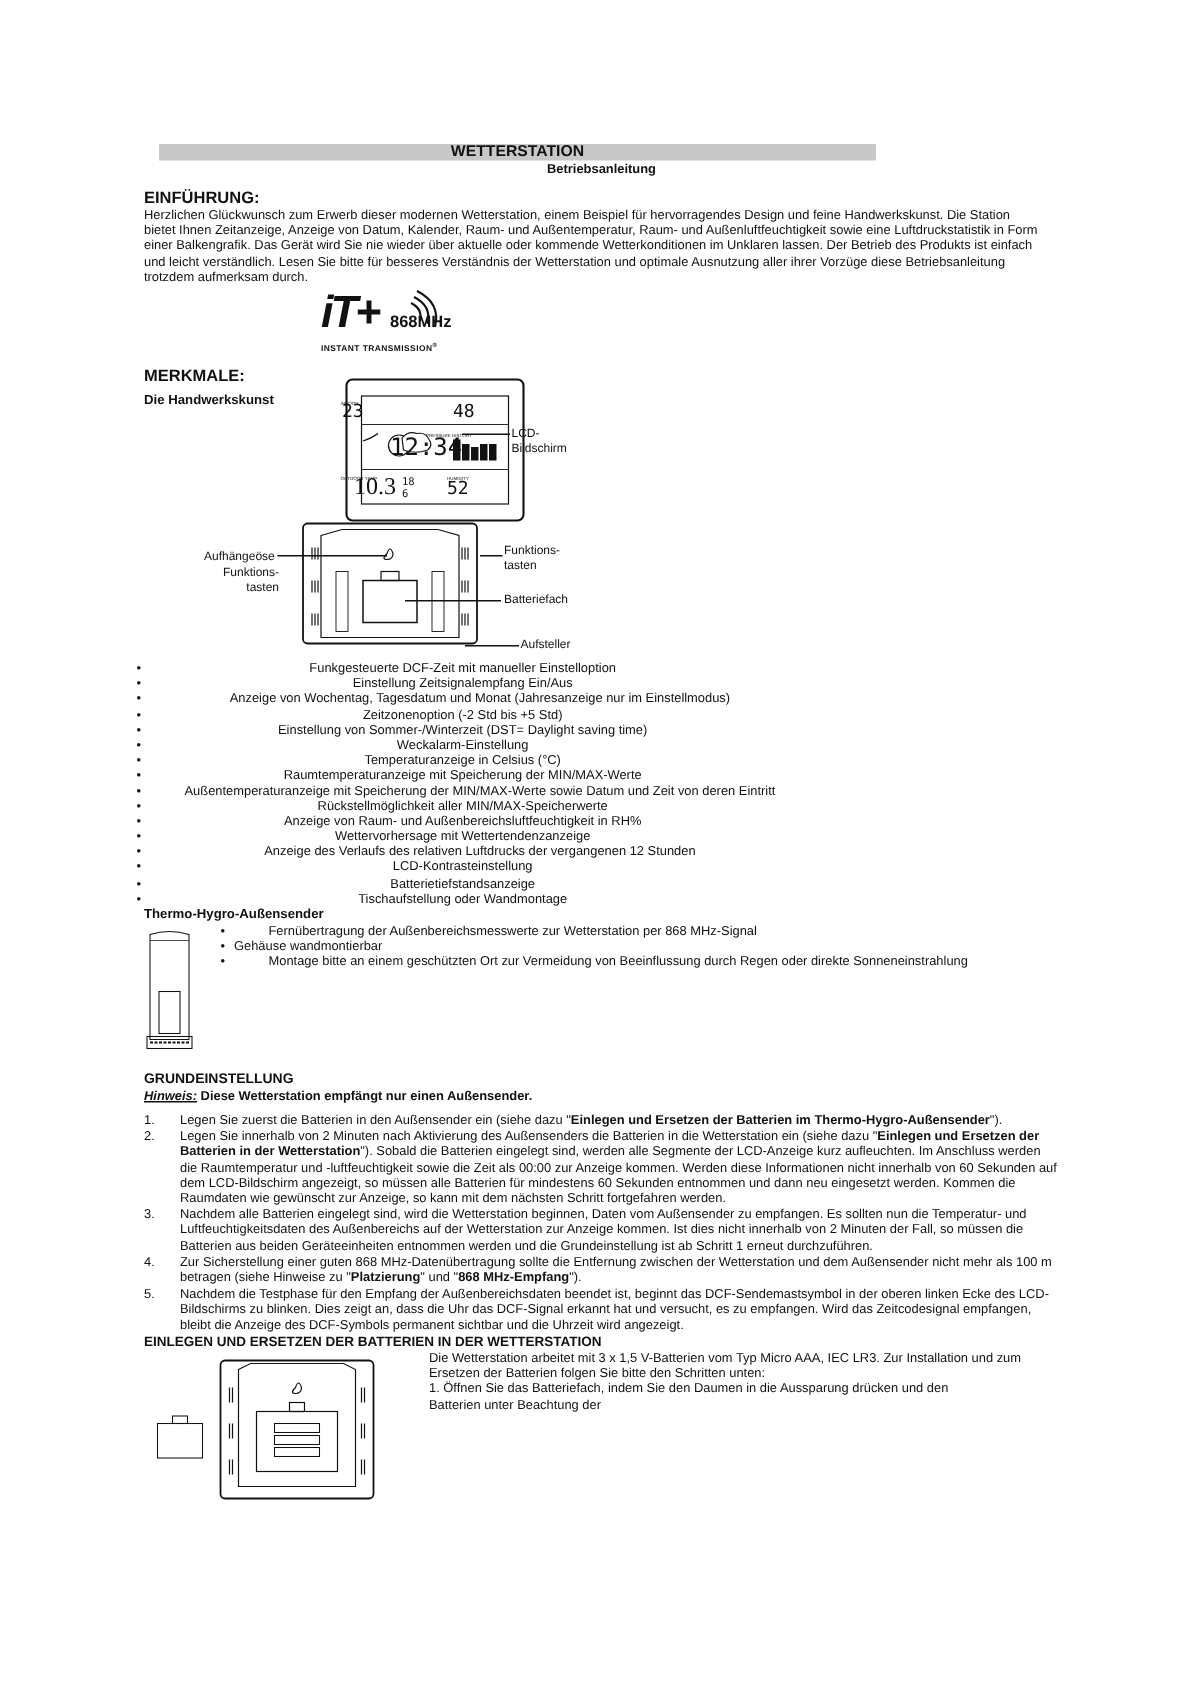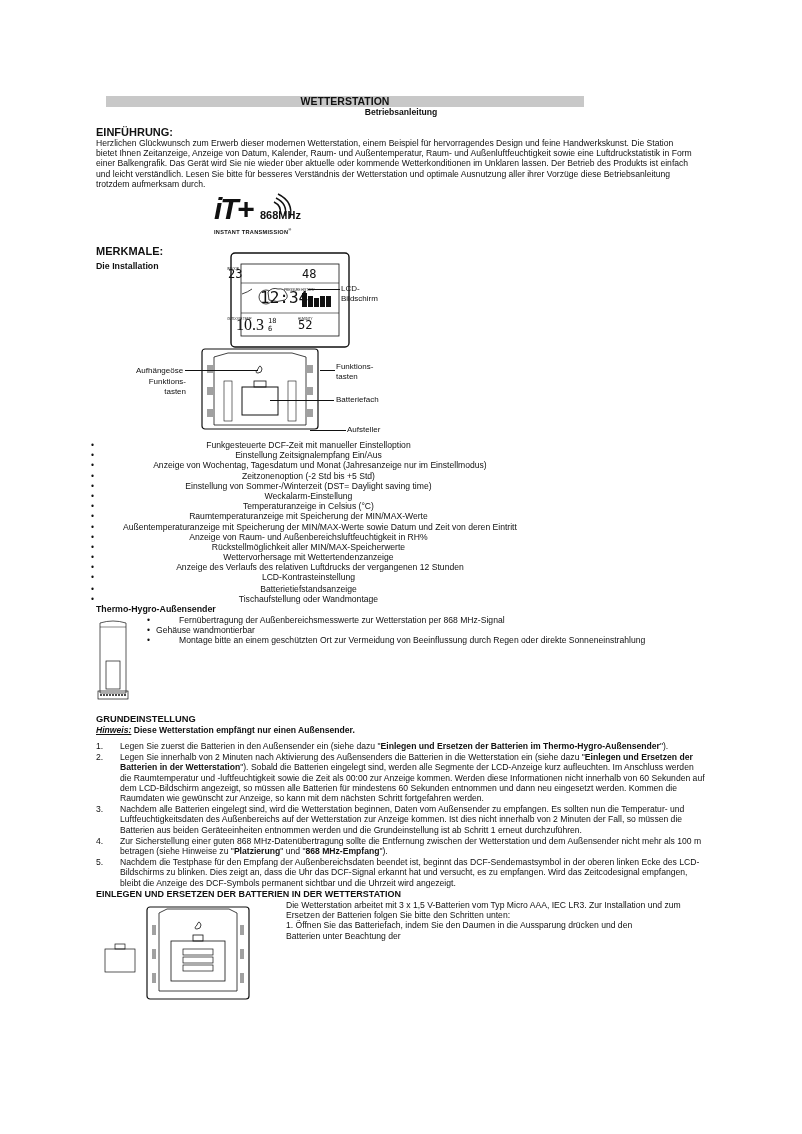--- a/index.html
+++ b/index.html
@@ -41,21 +41,21 @@
     <path d="M62 10 Q70 14 68 22" stroke="#111" stroke-width="1.4" fill="none"></path>
     <path d="M64 6 Q76 12 73 24" stroke="#111" stroke-width="1.4" fill="none"></path>
     <path d="M66 2 Q82 10 78 26" stroke="#111" stroke-width="1.4" fill="none"></path>
   </svg>
   <span class="abs" style="left:2px;top:2px;font-size:30px;line-height:30px;font-weight:bold;font-style:italic;letter-spacing:-2px;">iT+</span>
   <span class="abs" style="left:48px;top:18px;font-size:11px;font-weight:bold;">868MHz</span>
   <span class="abs" style="left:2px;top:33px;font-size:5.6px;font-weight:bold;letter-spacing:0.3px;white-space:nowrap;"><span>INSTANT TRANSMISSION</span><sup style="font-size:4px;">®</sup></span>
 </div>
 
 <div class="abs h" style="left:96px;top:246px;">MERKMALE:</div>
-<div class="abs h" style="left:96px;top:261px;font-size:8.8px;">Die Installation</div>
+<div class="abs h" style="left:96px;top:261px;font-size:8.8px;">Die Handwerkskunst</div>
 
 <div class="abs" style="left:214px;top:252px;width:130px;height:96px;padding-left:16px;">
   <svg width="130" height="96" viewBox="0 0 130 96">
     <rect x="1" y="1" width="118" height="94" rx="4" class="diagram" stroke-width="1.4"></rect>
     <rect x="11" y="12" width="98" height="72" class="diagram" stroke-width="0.8"></rect>
     <line x1="11" y1="31" x2="109" y2="31" stroke="#111" stroke-width="0.6"></line>
     <line x1="11" y1="61" x2="109" y2="61" stroke="#111" stroke-width="0.6"></line>
 
     <circle cx="36" cy="45" r="7" class="diagram" stroke-width="0.8"></circle>
     <path d="M38 40 q4 -5 10 -3 q6 -1 8 4 q3 4 -1 7 q-8 3 -16 0 z" fill="#fff" stroke="#111" stroke-width="0.8"></path>
@@ -135,22 +135,22 @@
 <ul class="abs bul" style="left:90px;top:440px;text-align:center;">
   <li>Funkgesteuerte DCF-Zeit mit manueller Einstelloption</li>
   <li>Einstellung Zeitsignalempfang Ein/Aus</li>
   <li class="indent"><span>Anzeige von Wochentag, Tagesdatum und Monat (Jahresanzeige nur im Einstellmodus)</span></li>
   <li>Zeitzonenoption (-2 Std bis +5 Std)</li>
   <li>Einstellung von Sommer-/Winterzeit (DST= Daylight saving time)</li>
   <li>Weckalarm-Einstellung</li>
   <li>Temperaturanzeige in Celsius (°C)</li>
   <li>Raumtemperaturanzeige mit Speicherung der MIN/MAX-Werte</li>
   <li class="indent"><span>Außentemperaturanzeige mit Speicherung der MIN/MAX-Werte sowie Datum und Zeit von deren Eintritt</span></li>
+  <li>Rückstellmöglichkeit aller MIN/MAX-Speicherwerte</li>
   <li>Anzeige von Raum- und Außenbereichsluftfeuchtigkeit in RH%</li>
-  <li>Rückstellmöglichkeit aller MIN/MAX-Speicherwerte</li>
   <li>Wettervorhersage mit Wettertendenzanzeige</li>
   <li class="indent"><span>Anzeige des Verlaufs des relativen Luftdrucks der vergangenen 12 Stunden</span></li>
   <li>LCD-Kontrasteinstellung</li>
   <li style="margin-top:1px;">Batterietiefstandsanzeige</li>
   <li>Tischaufstellung oder Wandmontage</li>
 </ul>
 
 <div class="abs" style="left:96px;top:604px;font-weight:bold;font-size:8.8px;">Thermo-Hygro-Außensender</div>
 <div class="abs" style="left:96px;top:619px;width:34px;height:82px;">
   <svg width="34" height="82" viewBox="0 0 34 82">

